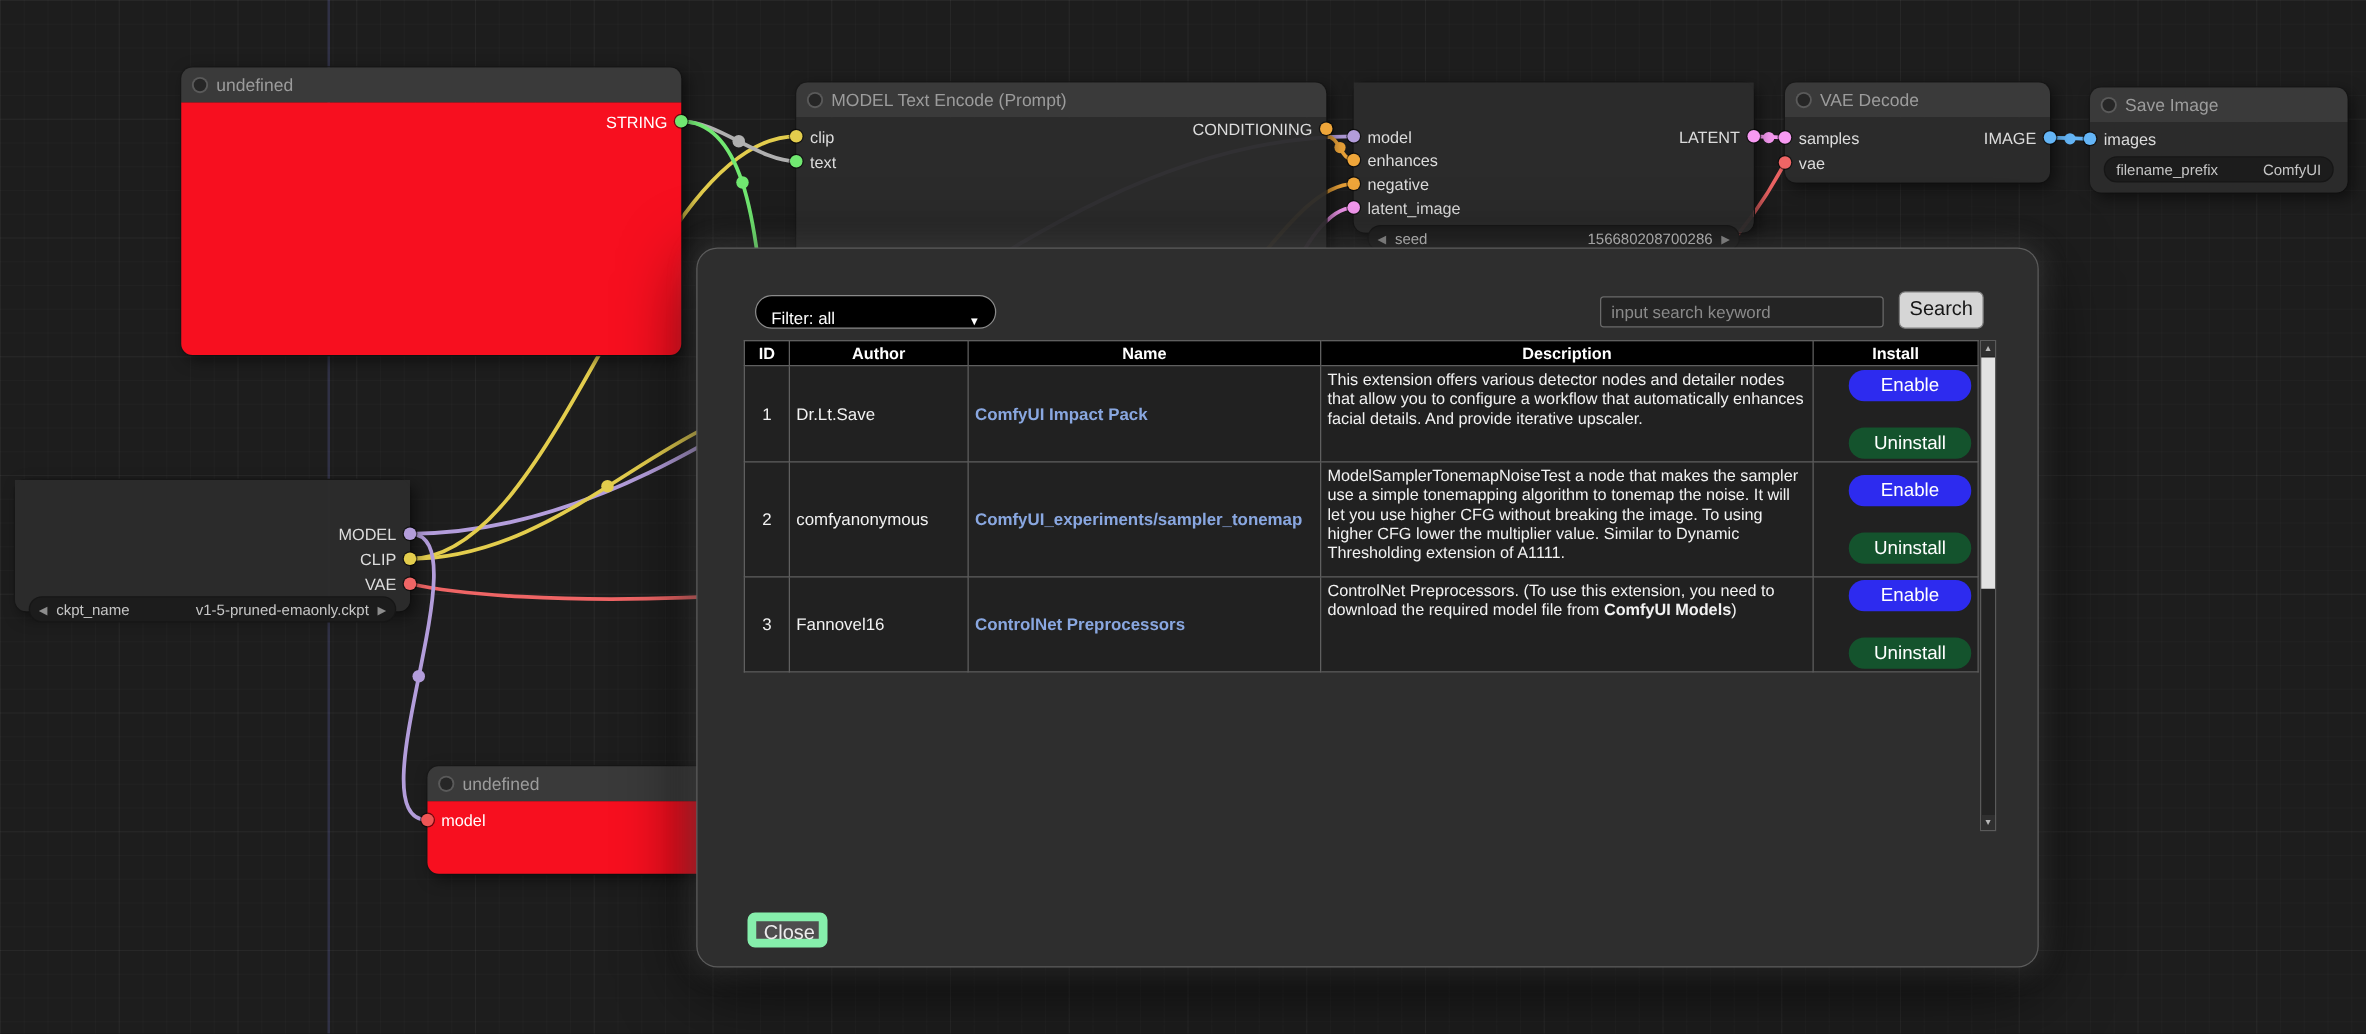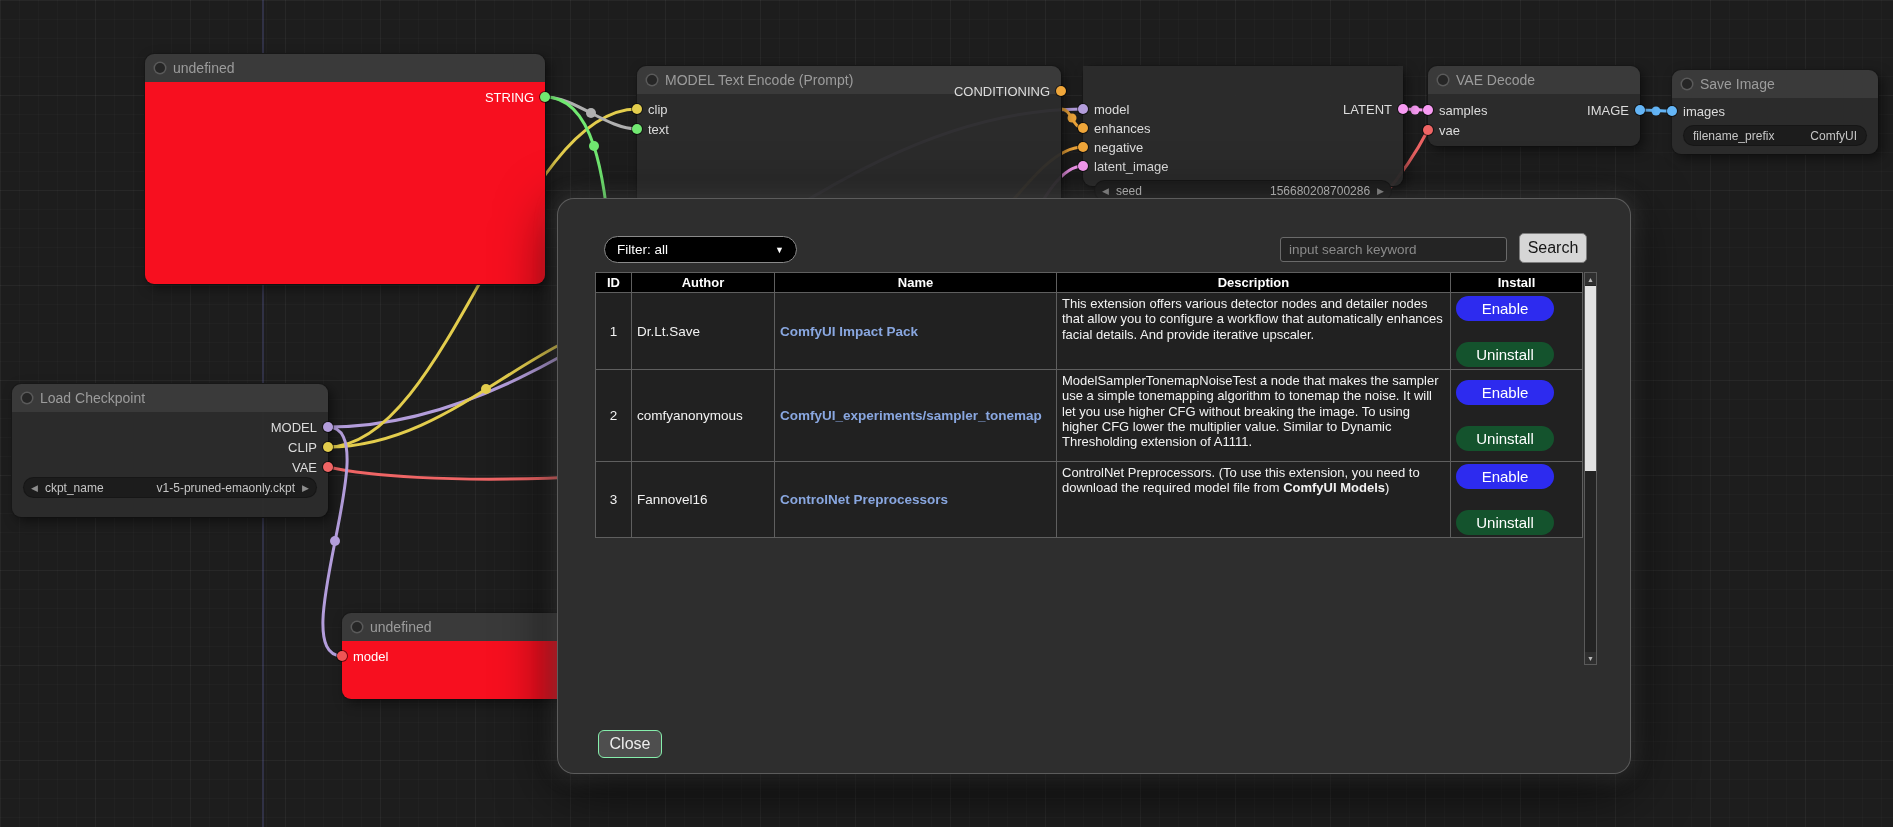--- a/index.html
+++ b/index.html
@@ -39,49 +39,49 @@
   .widget .wlabel{margin:0 7px;}
   .widget .wvalue{margin-left:auto;margin-right:7px;}
   .widget.noarrow .wlabel{margin-left:2px;}
   .widget.noarrow .wvalue{margin-right:2px;}
 
   
   .dialog{position:absolute;left:558px;top:199px;width:1072px;height:574px;z-index:10;
     background:#2e2e2e;border-radius:16px;
     box-shadow:0 0 0 1px #5c5c5c,0 0 22px 4px rgba(190,190,190,0.16),0 14px 60px rgba(0,0,0,0.75);}
   .filter-select{position:absolute;left:46px;top:37px;width:193px;height:27px;background:#000;color:#fff;
-    border:1px solid #8a8a8a;border-radius:14px;display:flex;align-items:center;padding:0 12px;font-size:13.5px;cursor:pointer;}
+    border:1px solid #8a8a8a;border-radius:14px;display:flex;align-items:flex-end;padding:0 12px;font-size:13.5px;cursor:pointer;}
   .filter-select .caret{margin-left:auto;font-size:9px;color:#fff;}
   .search-input{position:absolute;left:722px;top:38px;width:227px;height:25px;background:#242424;
     border:1px solid #6a6a6a;border-radius:3px;color:#cfcfcf;font-size:13.5px;padding:0 8px;font-family:"Liberation Sans",sans-serif;}
   .search-input::placeholder{color:#8a8a8a;}
   .search-btn{position:absolute;left:961px;top:34px;width:68px;height:30px;background:#d6d6d6;color:#161616;
     border:1px solid #7d7d7d;border-radius:5px;font-size:16px;font-family:"Liberation Sans",sans-serif;cursor:pointer;}
   .tablewrap{position:absolute;left:37px;top:73px;width:987px;}
   table.ext{border-collapse:collapse;width:987px;table-layout:fixed;}
   table.ext th{background:#000;color:#fff;font-size:13px;font-weight:bold;height:20px;border:1px solid #5f5f5f;padding:0 2px;}
   table.ext td{background:#212121;color:#f2f2f2;border:1px solid #5f5f5f;font-size:13.5px;padding:2px 5px;vertical-align:middle;}
   table.ext td.c-id{text-align:center;}
   table.ext td.c-desc{font-size:13px;line-height:1.18;vertical-align:top;padding-top:3px;}
   table.ext tbody tr:nth-child(1){height:77px;}
   table.ext tbody tr:nth-child(2){height:92px;}
   table.ext tbody tr:nth-child(3){height:67px;}
   a.ext-link{color:#89a7e0;font-weight:bold;text-decoration:none;cursor:pointer;}
-  .btncol{display:flex;flex-direction:column;align-items:flex-start;gap:21px;}
+  .btncol{display:flex;flex-direction:column;align-items:flex-end;gap:21px;}
   .pillbtn{width:98px;height:25px;border:none;border-radius:13px;color:#fff;font-size:15px;cursor:pointer;font-family:"Liberation Sans",sans-serif;line-height:1;}
   .pillbtn.enable{background:#2d2bef;}
   .pillbtn.uninstall{background:#14532d;}
   .scroll-track{position:absolute;left:1026px;top:73px;width:13px;height:393px;background:#232323;border:1px solid #5a5a5a;}
   .scroll-arrow{position:absolute;left:0;width:11px;height:12px;background:#2f2f2f;color:#b8b8b8;font-size:7px;
     display:flex;align-items:center;justify-content:center;cursor:pointer;}
   .scroll-arrow.up{top:0;}
   .scroll-arrow.down{bottom:0;}
   .scroll-thumb{position:absolute;left:0;top:13px;width:11px;height:185px;background:#e2e2e2;cursor:pointer;}
   .close-btn{position:absolute;left:40px;top:531px;width:64px;height:28px;background:#4e4e4e;color:#ededed;
-    border:1px solid #86efac;border-radius:6px;font-size:16px;font-family:"Liberation Sans",sans-serif;cursor:pointer;}
+    border:7px solid #86efac;border-radius:6px;font-size:16px;font-family:"Liberation Sans",sans-serif;cursor:pointer;}
 </style>
 </head>
 <body>
 
 <div id="stage">
   <div class="axis-line"></div>
 
   <svg class="wires" width="1893" height="827">
     <path d="M328,427 C600,427 800,109 1083,109" stroke="#b39ddb"></path>
     <path d="M328,447 C448,447 530,335 625,322" stroke="#e3cd4d"></path>
@@ -124,21 +124,21 @@
     </div>
     <div class="nbody" style="height:170px"></div>
     <div class="slot in" style="top:34px">
       <span class="port p-clip"></span>
       <span>clip</span>
     </div>
     <div class="slot in" style="top:54px">
       <span class="port p-string"></span>
       <span>text</span>
     </div>
-    <div class="slot out" style="top:16px">
+    <div class="slot out" style="top:28px">
       <span class="port p-cond"></span>
       <span>CONDITIONING</span>
     </div>
   </div>
 
   <div class="node" style="left:1083px;top:66px;width:320px;">
     <div class="nbody" style="height:120px"></div>
     <div class="slot in" style="top:34px">
       <span class="port p-model"></span>
       <span>model</span>
@@ -197,24 +197,20 @@
       <span class="port p-image"></span>
       <span>images</span>
     </div>
     <div class="widget noarrow" style="top:56px">
       <span class="wlabel">filename_prefix</span>
       <span class="wvalue">ComfyUI</span>
     </div>
   </div>
 
   <div class="node" style="left:12px;top:384px;width:316px;">
-    <div class="hdr">
-      <span class="tdot"></span>
-      <span class="title">Load Checkpoint</span>
-    </div>
     <div class="nbody" style="height:105px"></div>
     <div class="slot out" style="top:34px">
       <span class="port p-model"></span>
       <span>MODEL</span>
     </div>
     <div class="slot out" style="top:54px">
       <span class="port p-clip"></span>
       <span>CLIP</span>
     </div>
     <div class="slot out" style="top:74px">

